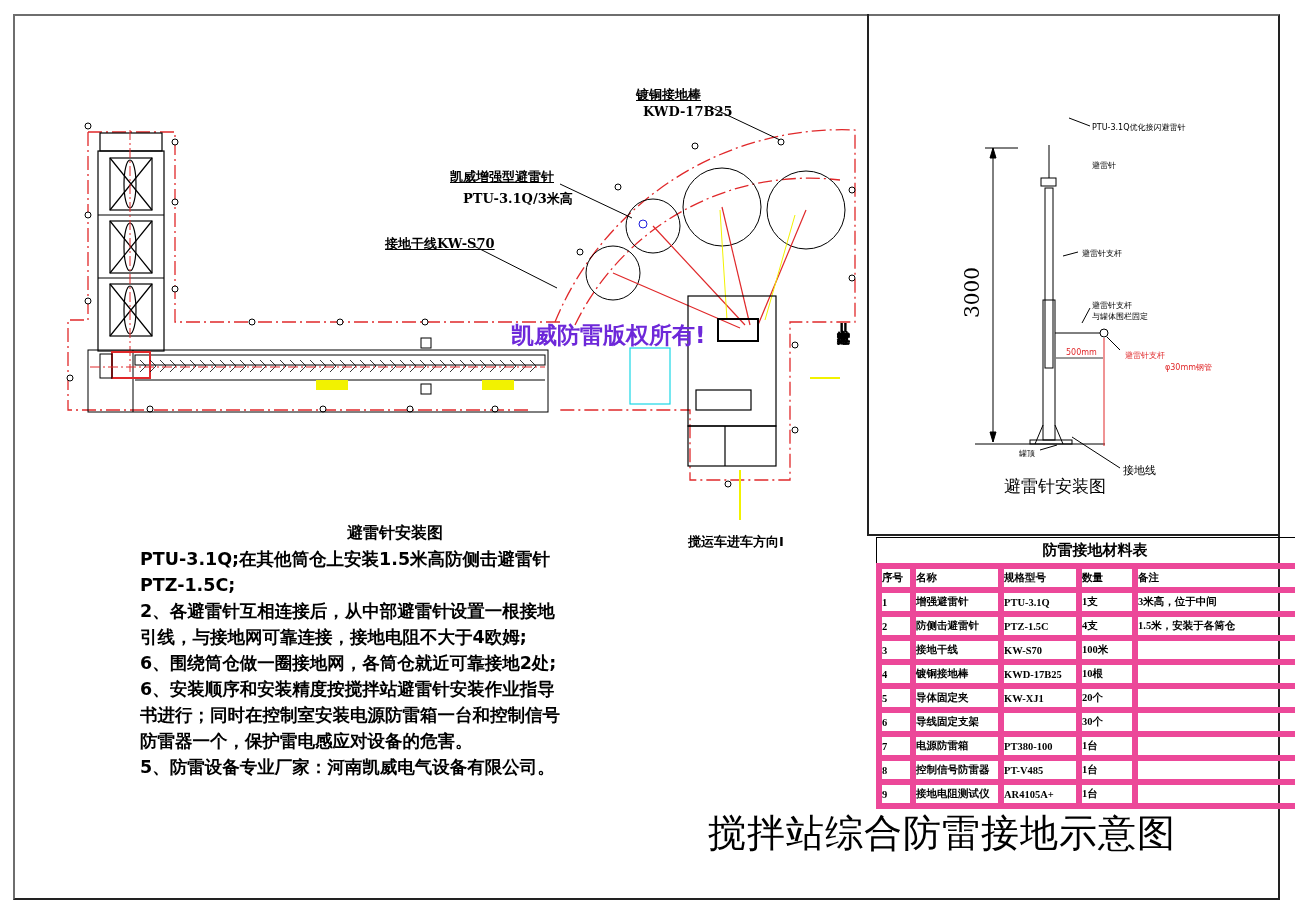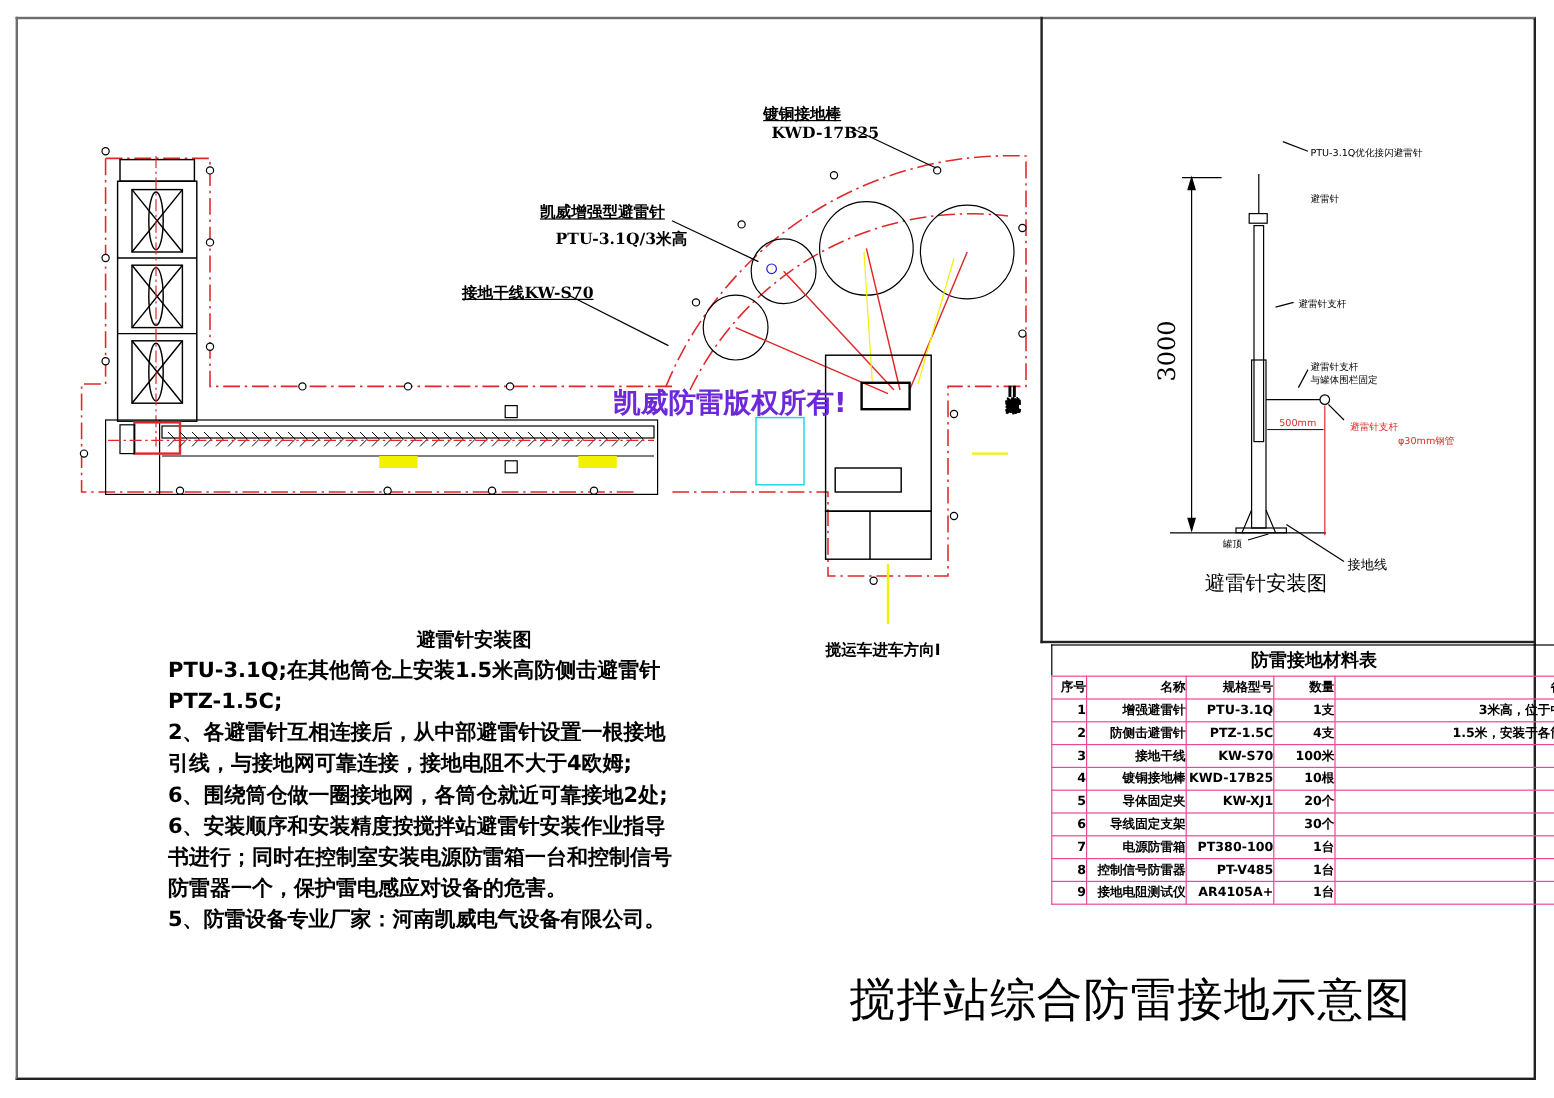--- a/index.html
+++ b/index.html
@@ -12,21 +12,21 @@
                 border-left: 2px solid #222; border-bottom: 2px solid #222; box-sizing: border-box; }
   .label { position: absolute; font-weight: bold; white-space: nowrap; }
   .notes { position: absolute; left: 140px; top: 520px; width: 470px;
            font-family: "DejaVu Sans", "Liberation Sans", sans-serif; font-size: 17.5px;
            line-height: 26px; font-weight: bold; }
   .notes .title { text-align: center; font-size: 16px; margin-left: 40px; }
   .notes .line { white-space: nowrap; }
   .notes .indent { padding-left: 32px; font-size: 16px; }
   table.mat { position: absolute; left: 876px; top: 537px; width: 438px; border-collapse: collapse;
               font-family: "DejaVu Sans", "Liberation Sans", sans-serif; font-size: 10.5px; font-weight: bold; }
-  table.mat td, table.mat th { border: 1px solid #ec4899; text-align: right; padding: 0; height: 18px; }
+  table.mat td, table.mat th { border: 6px solid #ec4899; text-align: left; padding: 0; height: 18px; font-family: Liberation Serif, serif; }
   table.mat caption { border: 1.5px solid #000; border-bottom: none; font-size: 15px; padding: 3px 0; font-weight: bold; }
   .main-title { position: absolute; left: 708px; top: 808px; font-size: 38px;
                 font-family: "DejaVu Sans", "Liberation Sans", sans-serif; letter-spacing: 1px; }
   .watermark { position: absolute; left: 511px; top: 320px; font-size: 23px; color: #6d28d9;
                font-family: "DejaVu Sans", "Liberation Sans", sans-serif; font-weight: bold; }
   .vtext { position: absolute; writing-mode: vertical-rl; font-weight: bold; font-size: 13px;
            font-family: "DejaVu Sans", "Liberation Sans", sans-serif; }
   .small { font-family: "DejaVu Sans", "Liberation Sans", sans-serif; font-size: 8px; font-weight: normal; }
   .red { color: #e0282a; }
 </style>

